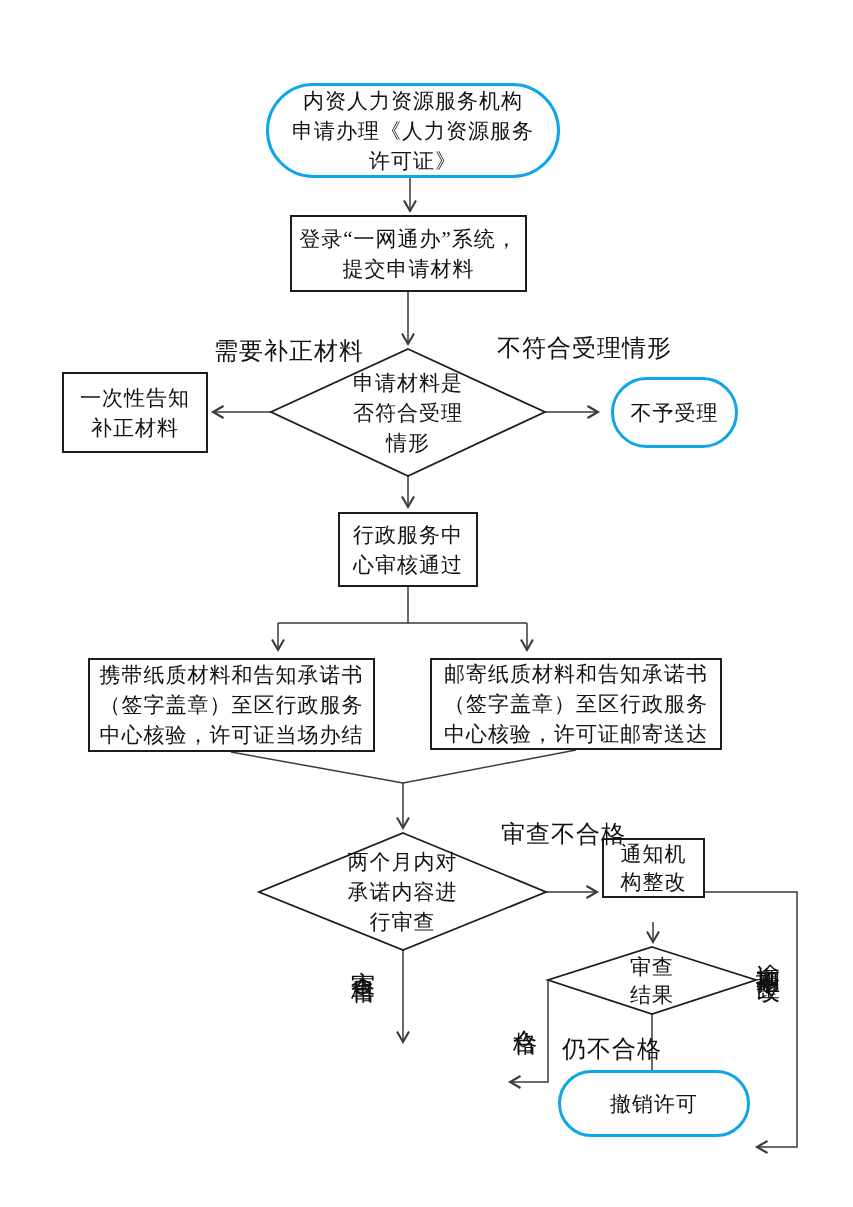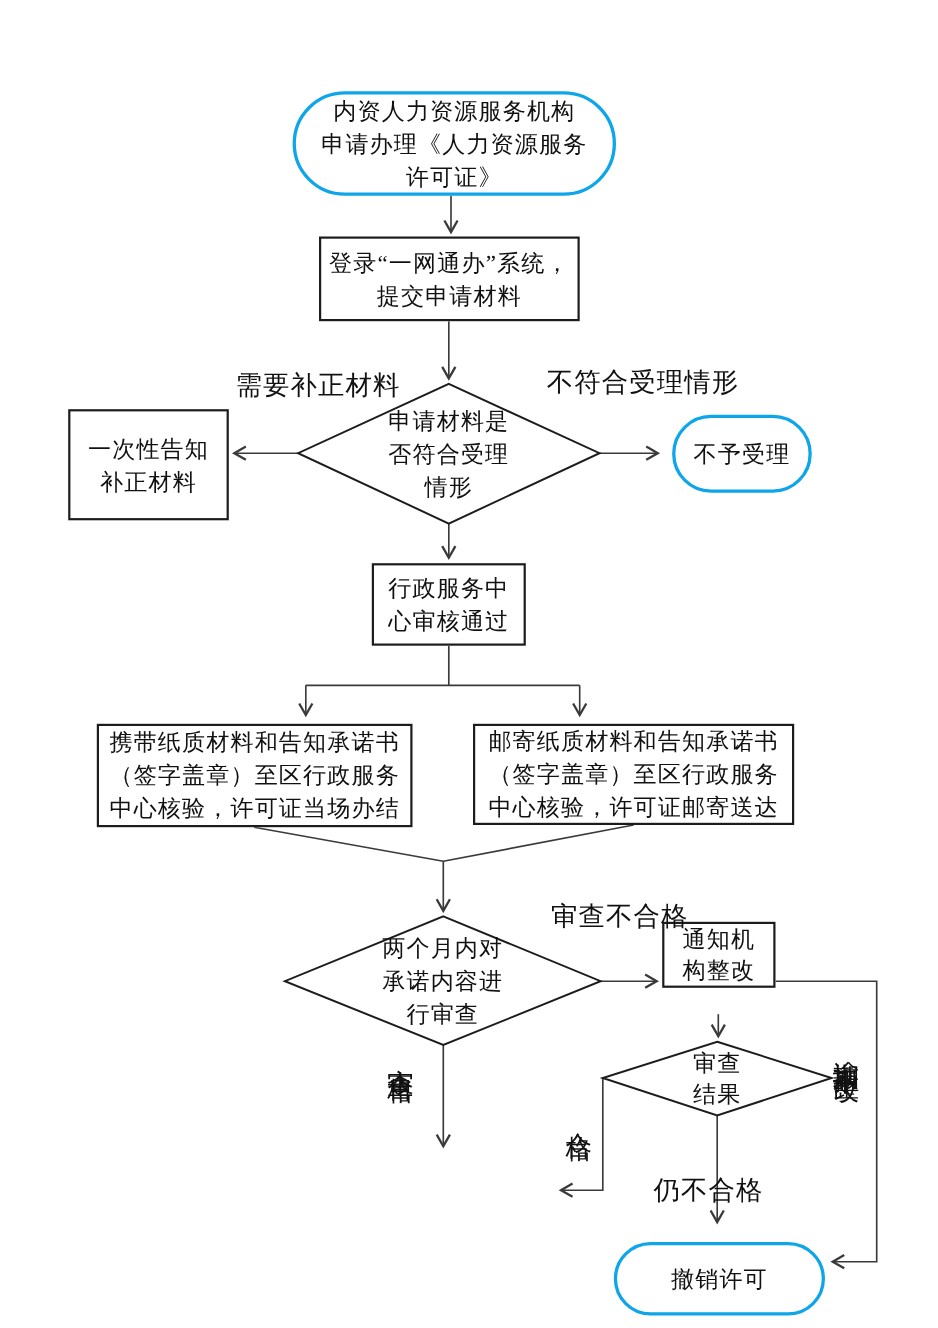--- a/index.html
+++ b/index.html
@@ -92,21 +92,21 @@
     <span class="txt">登录“一网通办”系统，
 提交申请材料</span>
   </div>
 
   <div class="node ghost" style="left:271px;top:349px;width:274px;height:127px;">
     <span class="txt">申请材料是
 否符合受理
 情形</span>
   </div>
 
-  <div class="node rect" style="left:62px;top:372px;width:146px;height:101px;">
+  <div class="node rect" style="left:62px;top:372px;width:146px;height:81px;">
     <span class="txt">一次性告知
 补正材料</span>
   </div>
 
   <div class="node stadium" style="left:611px;top:377px;width:127px;height:71px;border-radius:36px;">
     <span class="txt">不予受理</span>
   </div>
 
   <div class="node rect" style="left:338px;top:512px;width:140px;height:75px;">
     <span class="txt">行政服务中
@@ -135,31 +135,31 @@
     <span class="txt" style="line-height:28px;">通知机
 构整改</span>
   </div>
 
   <div class="node ghost" style="left:548px;top:947px;width:208px;height:67px;">
     <span class="txt" style="line-height:28px;">审查
 结果</span>
   </div>
 
 
-  <div class="node stadium" style="left:558px;top:1129px;width:192px;height:67px;border-radius:34px;">
+  <div class="node stadium" style="left:558px;top:1070px;width:192px;height:67px;border-radius:34px;">
     <span class="txt">撤销许可</span>
   </div>
 
   <div class="lbl" style="left:214px;top:340px;">需要补正材料</div>
 
   <div class="lbl" style="left:497px;top:337px;">不符合受理情形</div>
 
   <div class="lbl" style="left:501px;top:823px;">审查不合格</div>
 
   <div class="lbl vertical" style="left:352px;top:952px;">审查合格</div>
 
   <div class="lbl vertical" style="left:514px;top:1010px;">合格</div>
 
-  <div class="lbl" style="left:562px;top:1072px;margin-left:32px;">仍不合格</div>
+  <div class="lbl" style="left:562px;top:1038px;">仍不合格</div>
 
   <div class="lbl vertical" style="left:757px;top:945px;">逾期拒不整改</div>
 
 </div>
 
 </body></html>

